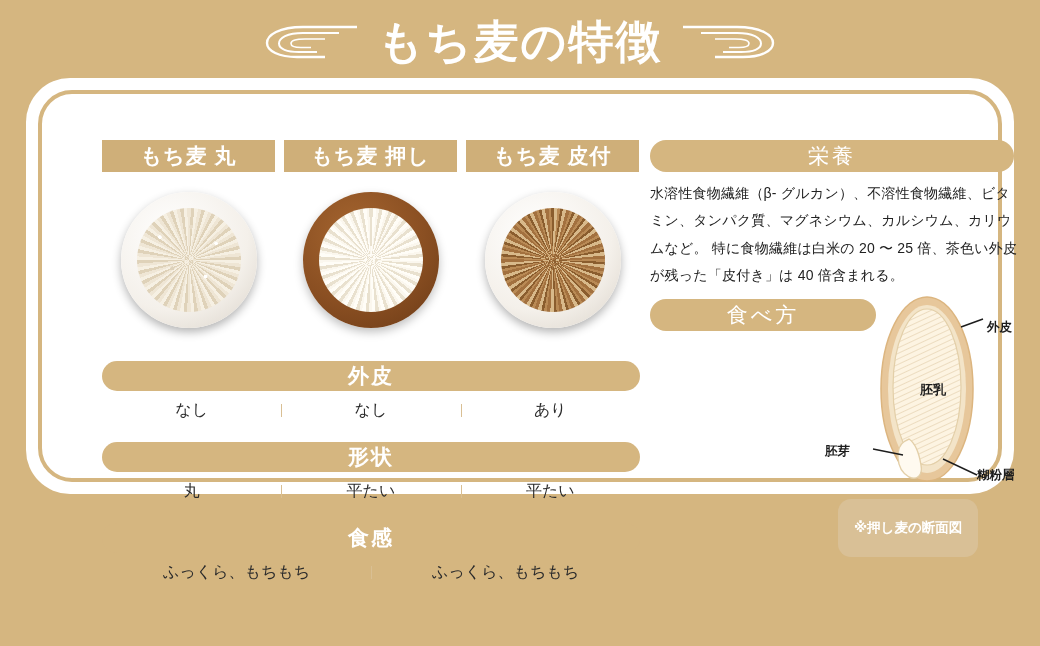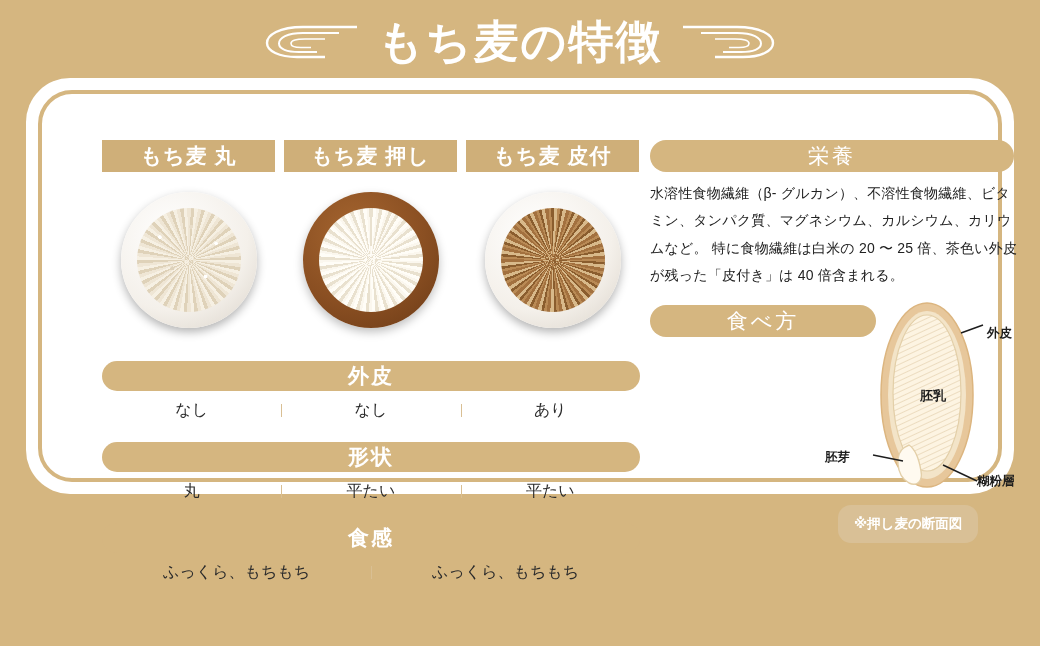--- a/index.html
+++ b/index.html
@@ -118,38 +118,38 @@
     height:32px;border-radius:16px;background:#d5b680;color:#fff;
     display:flex;align-items:center;justify-content:center;
     font-size:21px;font-weight:normal;letter-spacing:3px;
   }
   .pill-nutrition{width:364px;}
   .pill-howto{width:226px;}
   .body-text{
     font-size:14px;color:#222;line-height:1.95;margin-top:8px;
     letter-spacing:0.2px;
   }
-  .howto-wrap{margin-top:16px;position:relative;}
+  .howto-wrap{margin-top:10px;position:relative;}
   .howto-text{
     font-size:16.5px;color:#222;line-height:2.15;margin-top:8px;width:215px;
   }
 
   
   .diagram{position:absolute;left:215px;top:-8px;width:160px;height:210px;}
   .dlabel{
     position:absolute;font-size:12.5px;font-weight:bold;color:#1d1d1d;white-space:nowrap;
   }
   .lbl-gaihi{left:122px;top:28px;}
   .lbl-hainyu{left:55px;top:90px;font-size:13px;}
   .lbl-haiga{left:-40px;top:152px;}
   .lbl-kofun{left:112px;top:176px;}
 
   .caption{
     position:absolute;left:188px;top:200px;
-    height:26px;padding:6px 16px;border-radius:13px;background:#d9c096;
+    height:26px;padding:16px 16px;border-radius:13px;background:#d9c096;
     display:flex;align-items:center;justify-content:center;
     color:#ffffff;font-size:13.5px;font-weight:bold;white-space:nowrap;
   }
 </style>
 </head>
 <body>
 
 <div class="stage">
 
   <div class="title-row">

